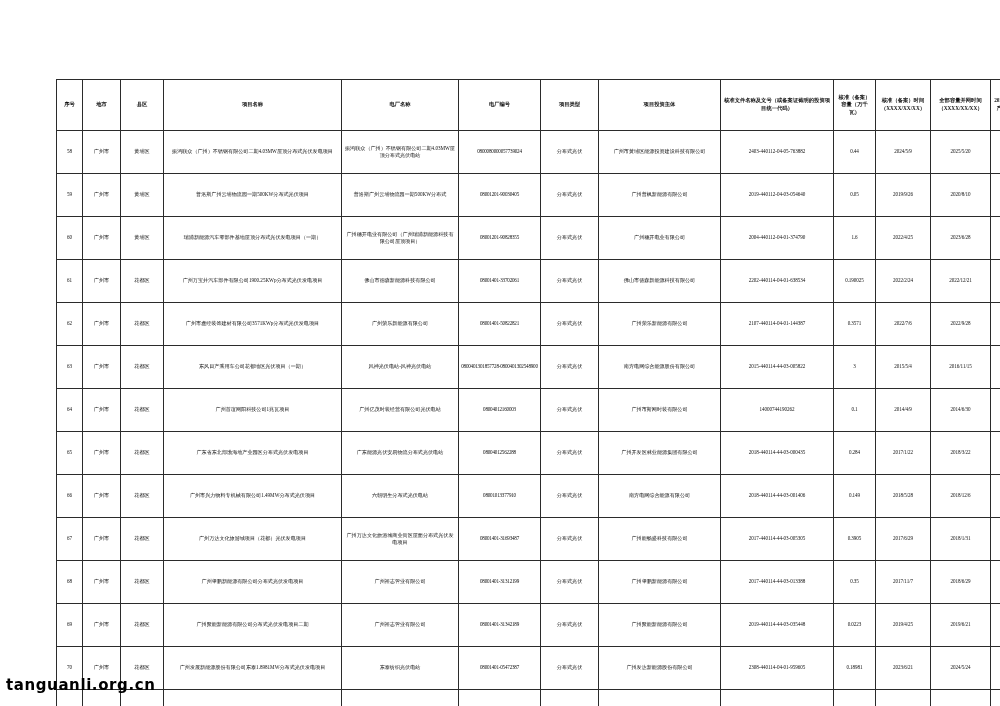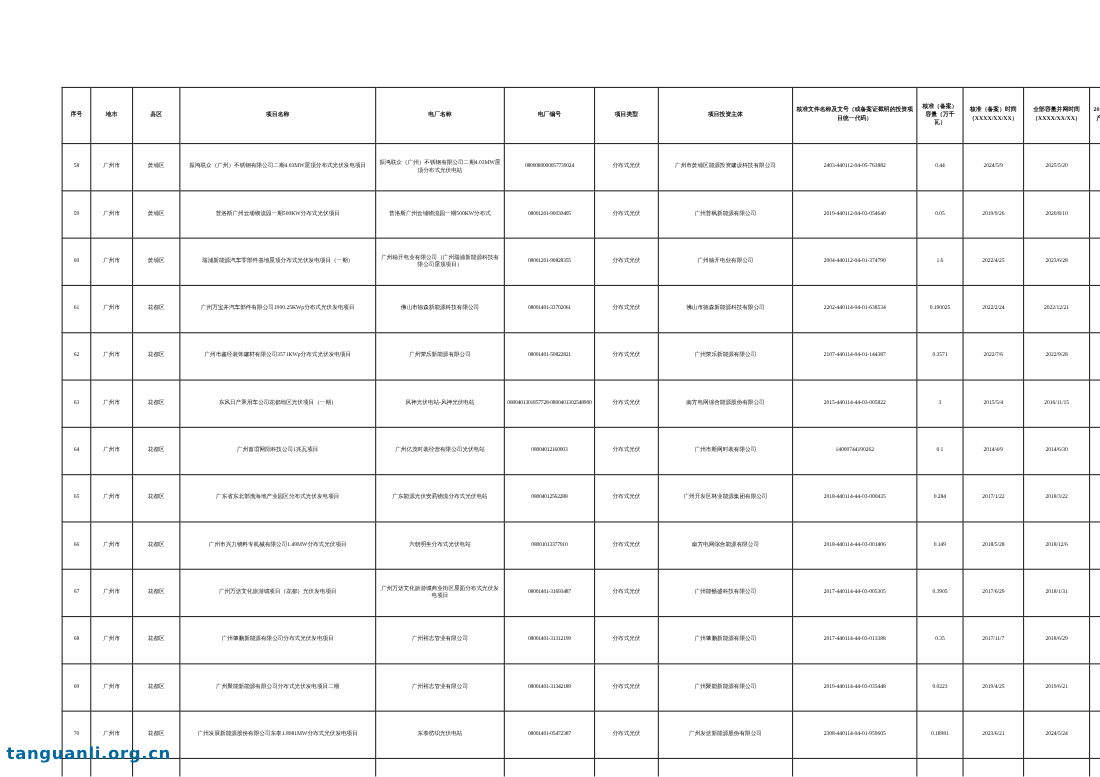--- a/index.html
+++ b/index.html
@@ -62,21 +62,21 @@
   }
   td.seq { font-size: 5.2px; }
   .watermark {
     position: absolute;
     left: 6px;
     top: 676px;
     font-family: "DejaVu Sans", sans-serif;
     font-size: 15px;
     font-weight: bold;
     letter-spacing: 0.6px;
-    color: #0369a1;
+    color: #000000;
     user-select: none;
   }
   
   col.c-seq      { width: 26px; }
   col.c-city     { width: 38px; }
   col.c-dist     { width: 43px; }
   col.c-proj     { width: 178px; }
   col.c-plant    { width: 117px; }
   col.c-plantno  { width: 82px; }
   col.c-type     { width: 58px; }

